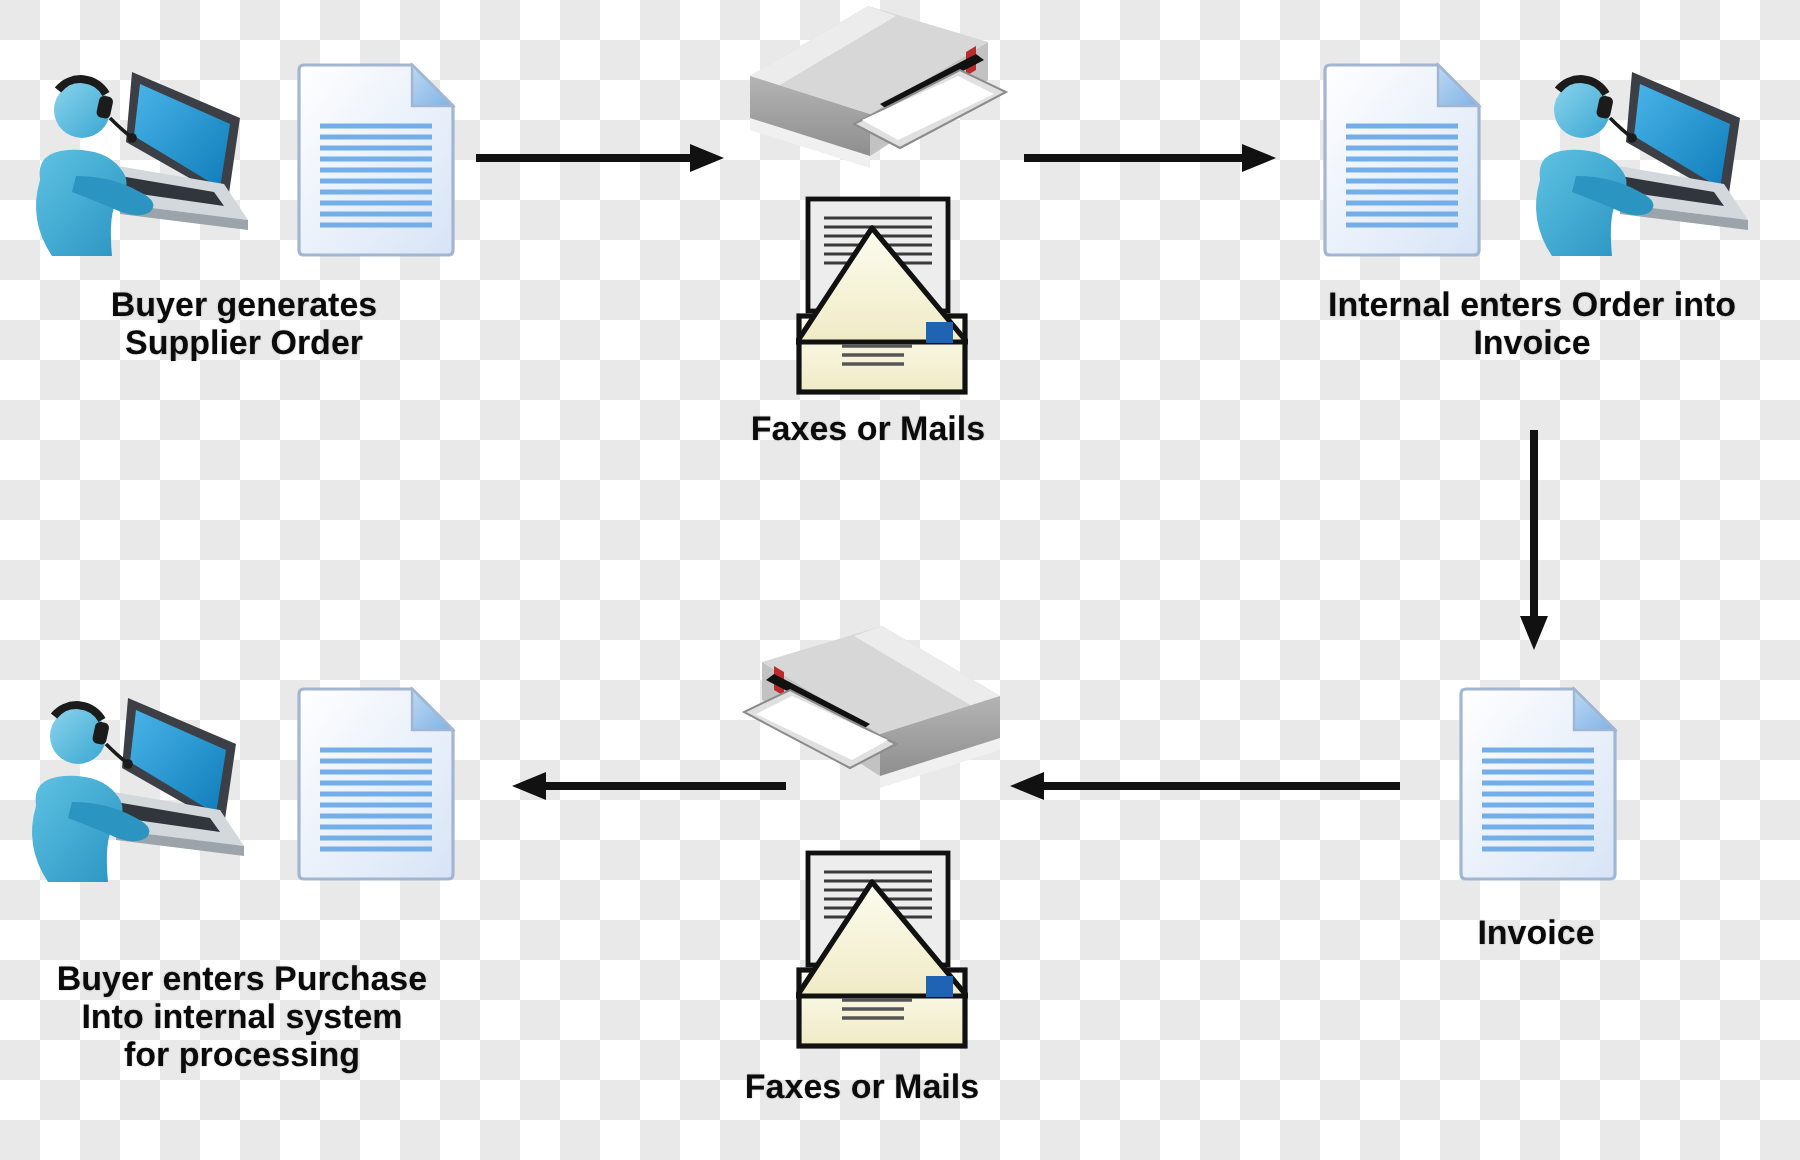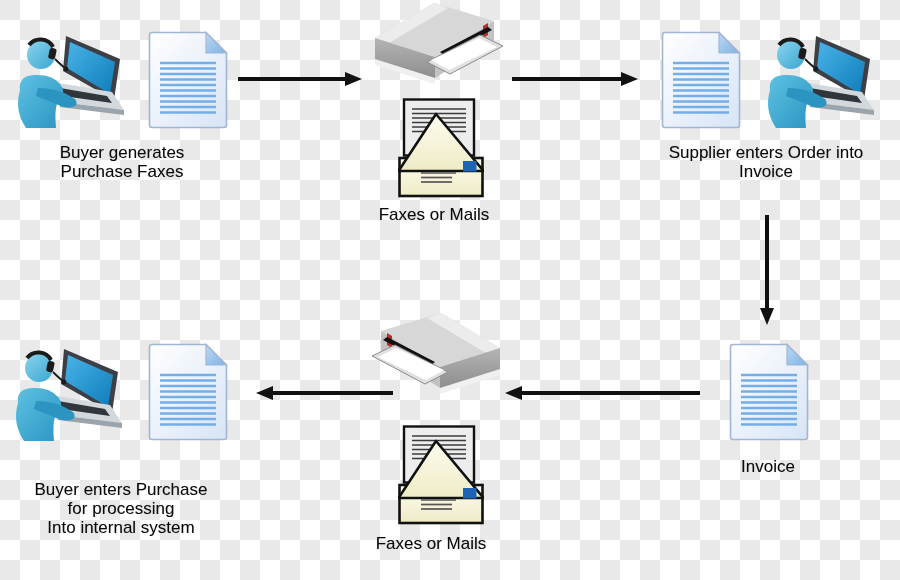--- a/index.html
+++ b/index.html
@@ -8,21 +8,21 @@
     position:relative;width:900px;height:580px;overflow:hidden;
     background-color:#ffffff;
     background-image:conic-gradient(#ffffff 25%, #e9e9e9 0 50%, #ffffff 0 75%, #e9e9e9 0);
     background-size:40px 40px;
   }
   .icon{position:absolute;}
   .icon svg{display:block;width:100%;height:100%;overflow:visible;}
   .mirror svg{transform:scaleX(-1);}
   .label{
     position:absolute;text-align:center;color:#0b0b0b;
-    font-weight:normal;font-size:17px;line-height:19px;
+    font-weight:bold;font-size:17px;line-height:19px;
     text-shadow:0 0 1px rgba(0,0,0,.25);
   }
   .arrow{position:absolute;}
   .shaft{position:absolute;background:#111;}
   .arrow.h-right .shaft{left:0;right:14px;top:5px;height:4px;}
   .arrow.h-left  .shaft{left:14px;right:0;top:5px;height:4px;}
   .arrow.v-down  .shaft{top:0;bottom:14px;left:5px;width:4px;}
   .head{position:absolute;width:0;height:0;}
   .head.right{right:0;top:0;border-top:7px solid transparent;border-bottom:7px solid transparent;border-left:17px solid #111;}
   .head.left{left:0;top:0;border-top:7px solid transparent;border-bottom:7px solid transparent;border-right:17px solid #111;}
@@ -174,29 +174,29 @@
   </div>
 
   <div class="icon" style="left:760px;top:30px;width:115px;height:100px">
     <svg>
         <use href="#sym-worker"></use>
       </svg>
   </div>
 
   <div class="label" style="left:22px;top:143px;width:200px">
     <div>Buyer generates</div>
-    <div>Purchase Faxes</div>
+    <div>Supplier Order</div>
   </div>
 
   <div class="label" style="left:354px;top:205px;width:160px">
     <div>Faxes or Mails</div>
   </div>
 
   <div class="label" style="left:635px;top:143px;width:262px">
-    <div>Supplier enters Order into</div>
+    <div>Internal enters Order into</div>
     <div>Invoice</div>
   </div>
 
   <div class="arrow v-down" style="left:760px;top:215px;width:14px;height:110px">
     <div class="shaft"></div>
     <div class="head down"></div>
   </div>
 
   <div class="icon" style="left:728px;top:342px;width:82px;height:100px">
     <svg>
@@ -241,17 +241,17 @@
   </div>
 
   <div class="icon" style="left:8px;top:343px;width:115px;height:100px">
     <svg>
         <use href="#sym-worker"></use>
       </svg>
   </div>
 
   <div class="label" style="left:21px;top:480px;width:200px">
     <div>Buyer enters Purchase</div>
+    <div>Into internal system</div>
     <div>for processing</div>
-    <div>Into internal system</div>
   </div>
 
 </div>
 
 </body></html>

